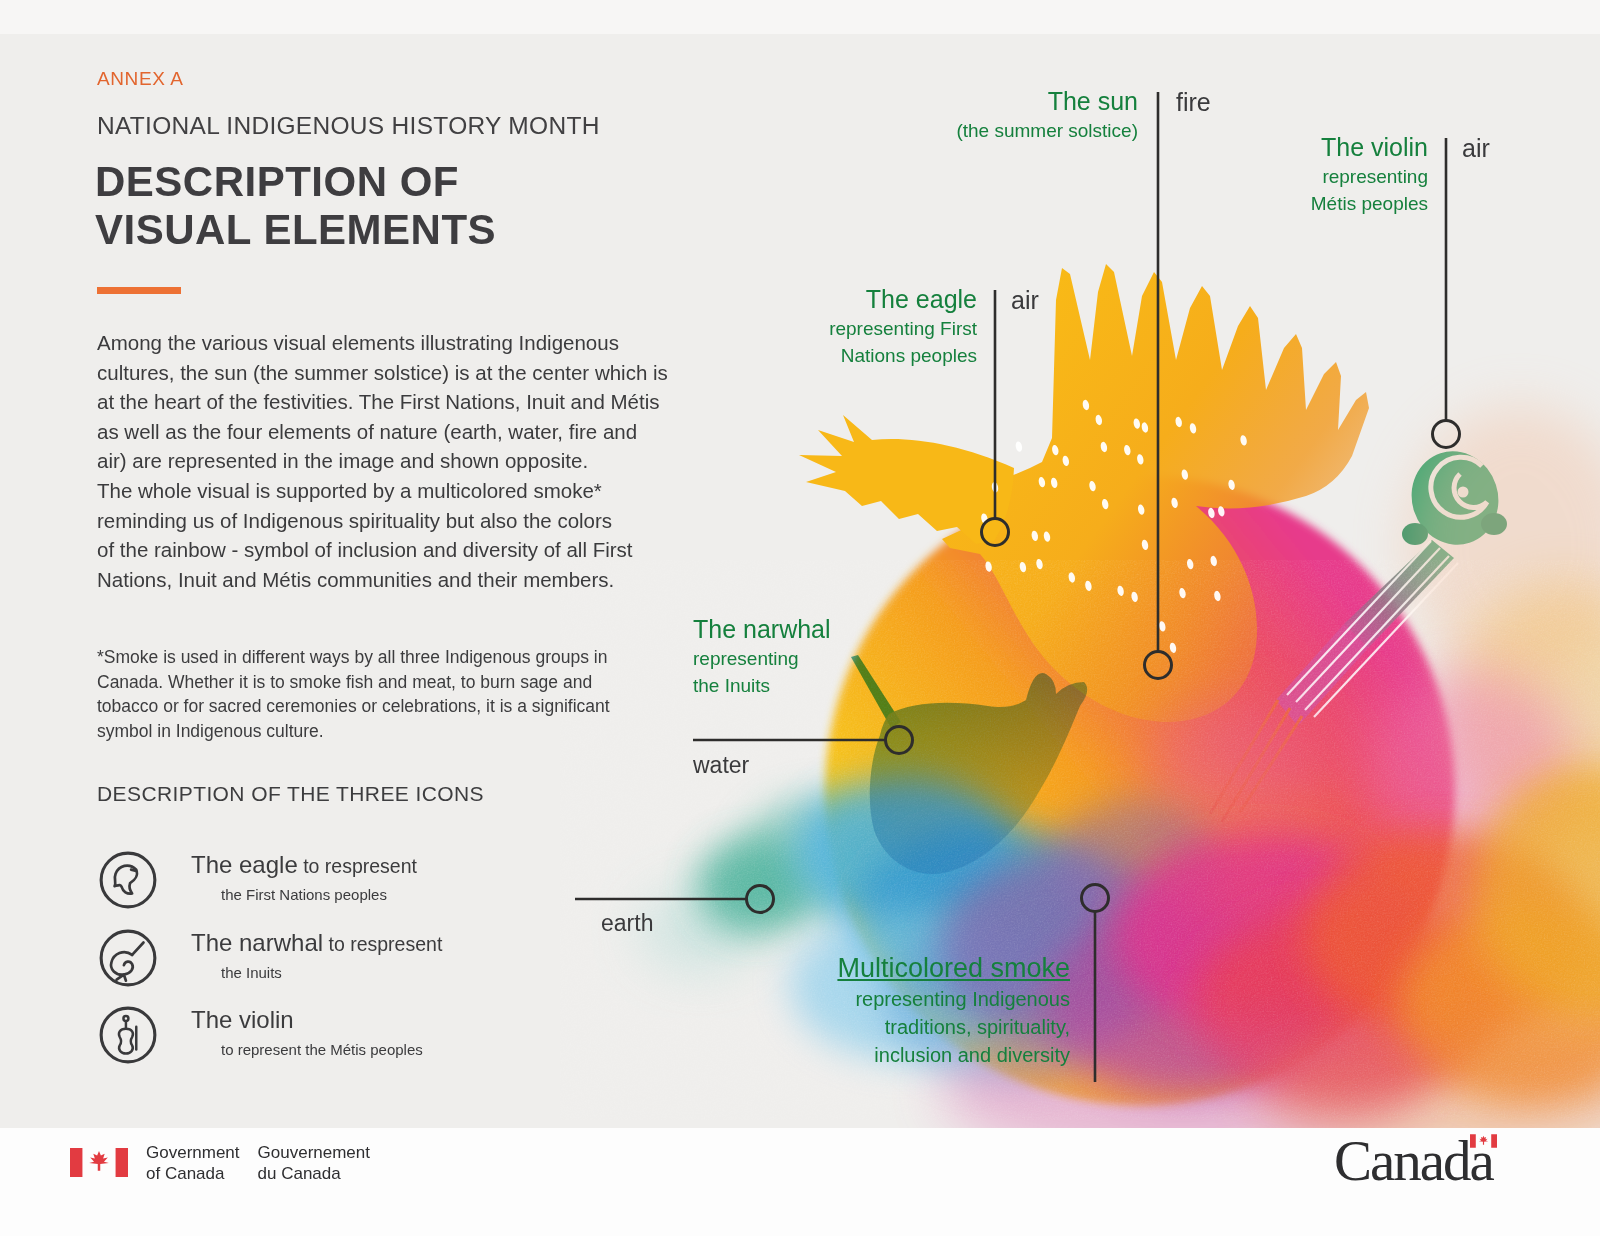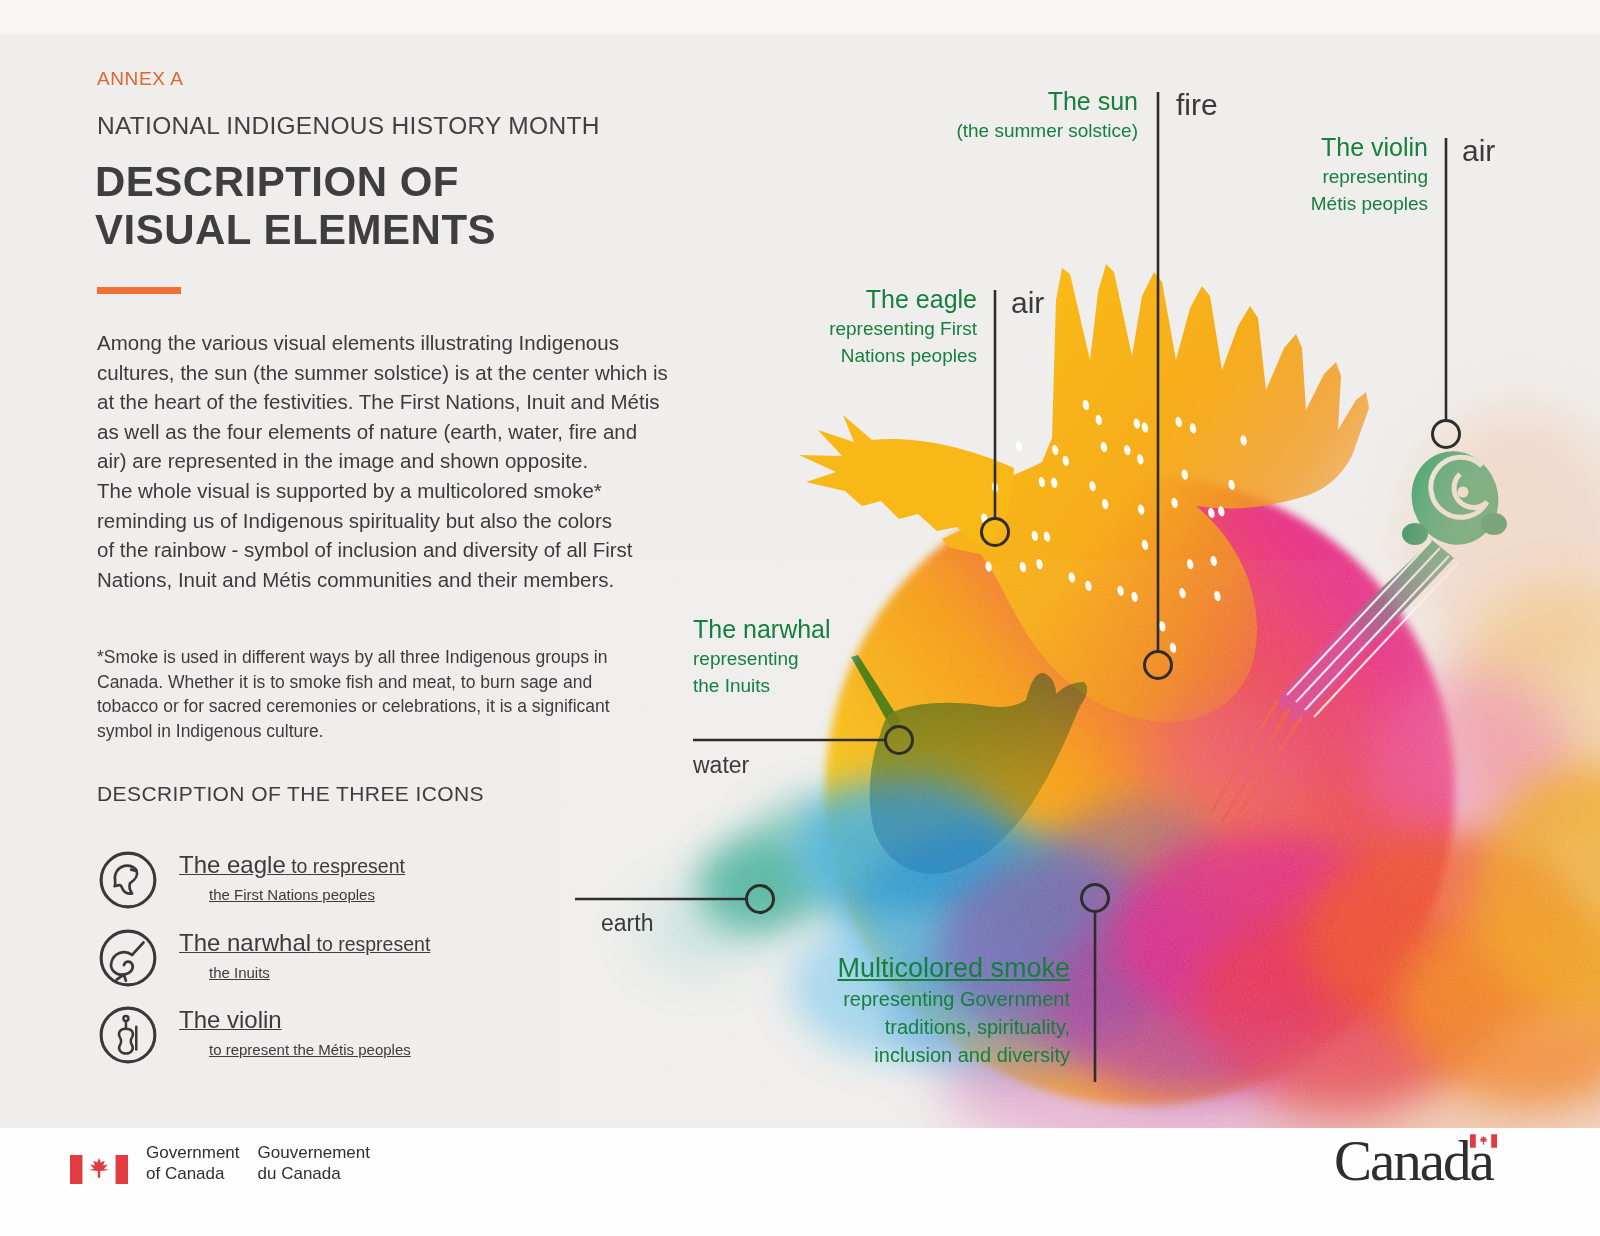--- a/index.html
+++ b/index.html
@@ -11,38 +11,38 @@
   .abs{position:absolute;}
   .annex{left:97px;top:60px;font-size:19px;letter-spacing:.6px;color:#e2652e;font-weight:400;margin-top:8px;}
   .kicker{left:97px;top:112px;font-size:24.5px;letter-spacing:.3px;color:#414042;}
   .pagetitle{left:95px;top:158px;font-size:42px;line-height:48px;font-weight:700;color:#3e3d40;
              letter-spacing:.5px;white-space:pre-line;}
   .titlebar{left:97px;top:287px;width:84px;height:7px;background:#ed7134;}
   .intro{left:97px;top:328px;width:600px;font-size:20.5px;line-height:29.6px;color:#3b3b3d;white-space:pre-line;}
   .footnote{left:97px;top:645px;width:570px;font-size:17.5px;line-height:24.6px;color:#3c3c3e;white-space:pre-line;}
   .iconshead{left:97px;top:782px;font-size:21px;letter-spacing:.4px;color:#3d3d3f;}
 
-  .icon-row{position:absolute;left:97px;display:flex;gap:20px;align-items:flex-start;text-decoration:underline;}
+  .icon-row{position:absolute;left:97px;display:flex;gap:32px;align-items:flex-start;}
   .icon-row svg{flex:0 0 auto;}
   .icon-text{padding-top:2px;color:#3b3b3d;}
   .icon-line1{font-size:19.5px;}
   .icon-line1 .big{font-size:24px;}
   .icon-line2{font-size:15px;margin-top:7px;margin-left:30px;}
 
   .callout{color:#15803d;}
   .callout .t{font-size:25px;line-height:31px;}
   .callout .s{font-size:19px;line-height:27px;}
   .callout.right{text-align:right;}
-  .element{font-size:30px;color:#3a3a3c;}
+  .element{font-size:25px;color:#3a3a3c;}
   .element.small{font-size:23px;}
   .smokelabel .t{font-size:27px;line-height:33px;text-decoration:underline;}
   .smokelabel .s{font-size:20px;line-height:28px;}
 
   .footerband{position:absolute;left:0;top:1128px;width:1600px;height:108px;background:#fdfdfd;}
-  .fip{position:absolute;left:70px;top:1141px;display:flex;gap:18px;align-items:flex-end;}
+  .fip{position:absolute;left:70px;top:1141px;display:flex;gap:18px;align-items:center;}
   .fip .txt{font-size:17px;line-height:20.5px;color:#2f2f31;padding-top:2px;}
   .wordmark{position:absolute;left:1318px;top:1128px;width:220px;height:70px;}
   .wordmark .wm-text{font-family:"Liberation Serif", serif;font-size:57px;font-weight:500;
                      letter-spacing:-2px;color:#2e2e30;margin-left:16px;}
   .wordmark svg{position:absolute;left:152px;top:6px;}
 </style>
 </head>
 <body>
 
 <div class="stage">
@@ -316,21 +316,21 @@
     <div class="t">The narwhal</div>
     <div class="s">representing</div>
     <div class="s">the Inuits</div>
   </div>
   <div class="abs element small" style="left:693px;top:752px">water</div>
 
   <div class="abs element small" style="left:601px;top:910px">earth</div>
 
   <div class="abs callout right smokelabel" style="left:790px;top:952px;width:280px">
     <div class="t">Multicolored smoke</div>
-    <div class="s">representing Government</div>
+    <div class="s">representing Indigenous</div>
     <div class="s">traditions, spirituality,</div>
     <div class="s">inclusion and diversity</div>
   </div>
 
   <div class="footerband"></div>
   <div class="fip">
     <svg width="58" height="29" viewBox="0 0 56 28">
       <rect x="0" y="0" width="12" height="28" fill="#e23b41"></rect>
       <rect x="44" y="0" width="12" height="28" fill="#e23b41"></rect>
       <g transform="translate(16,2)">

